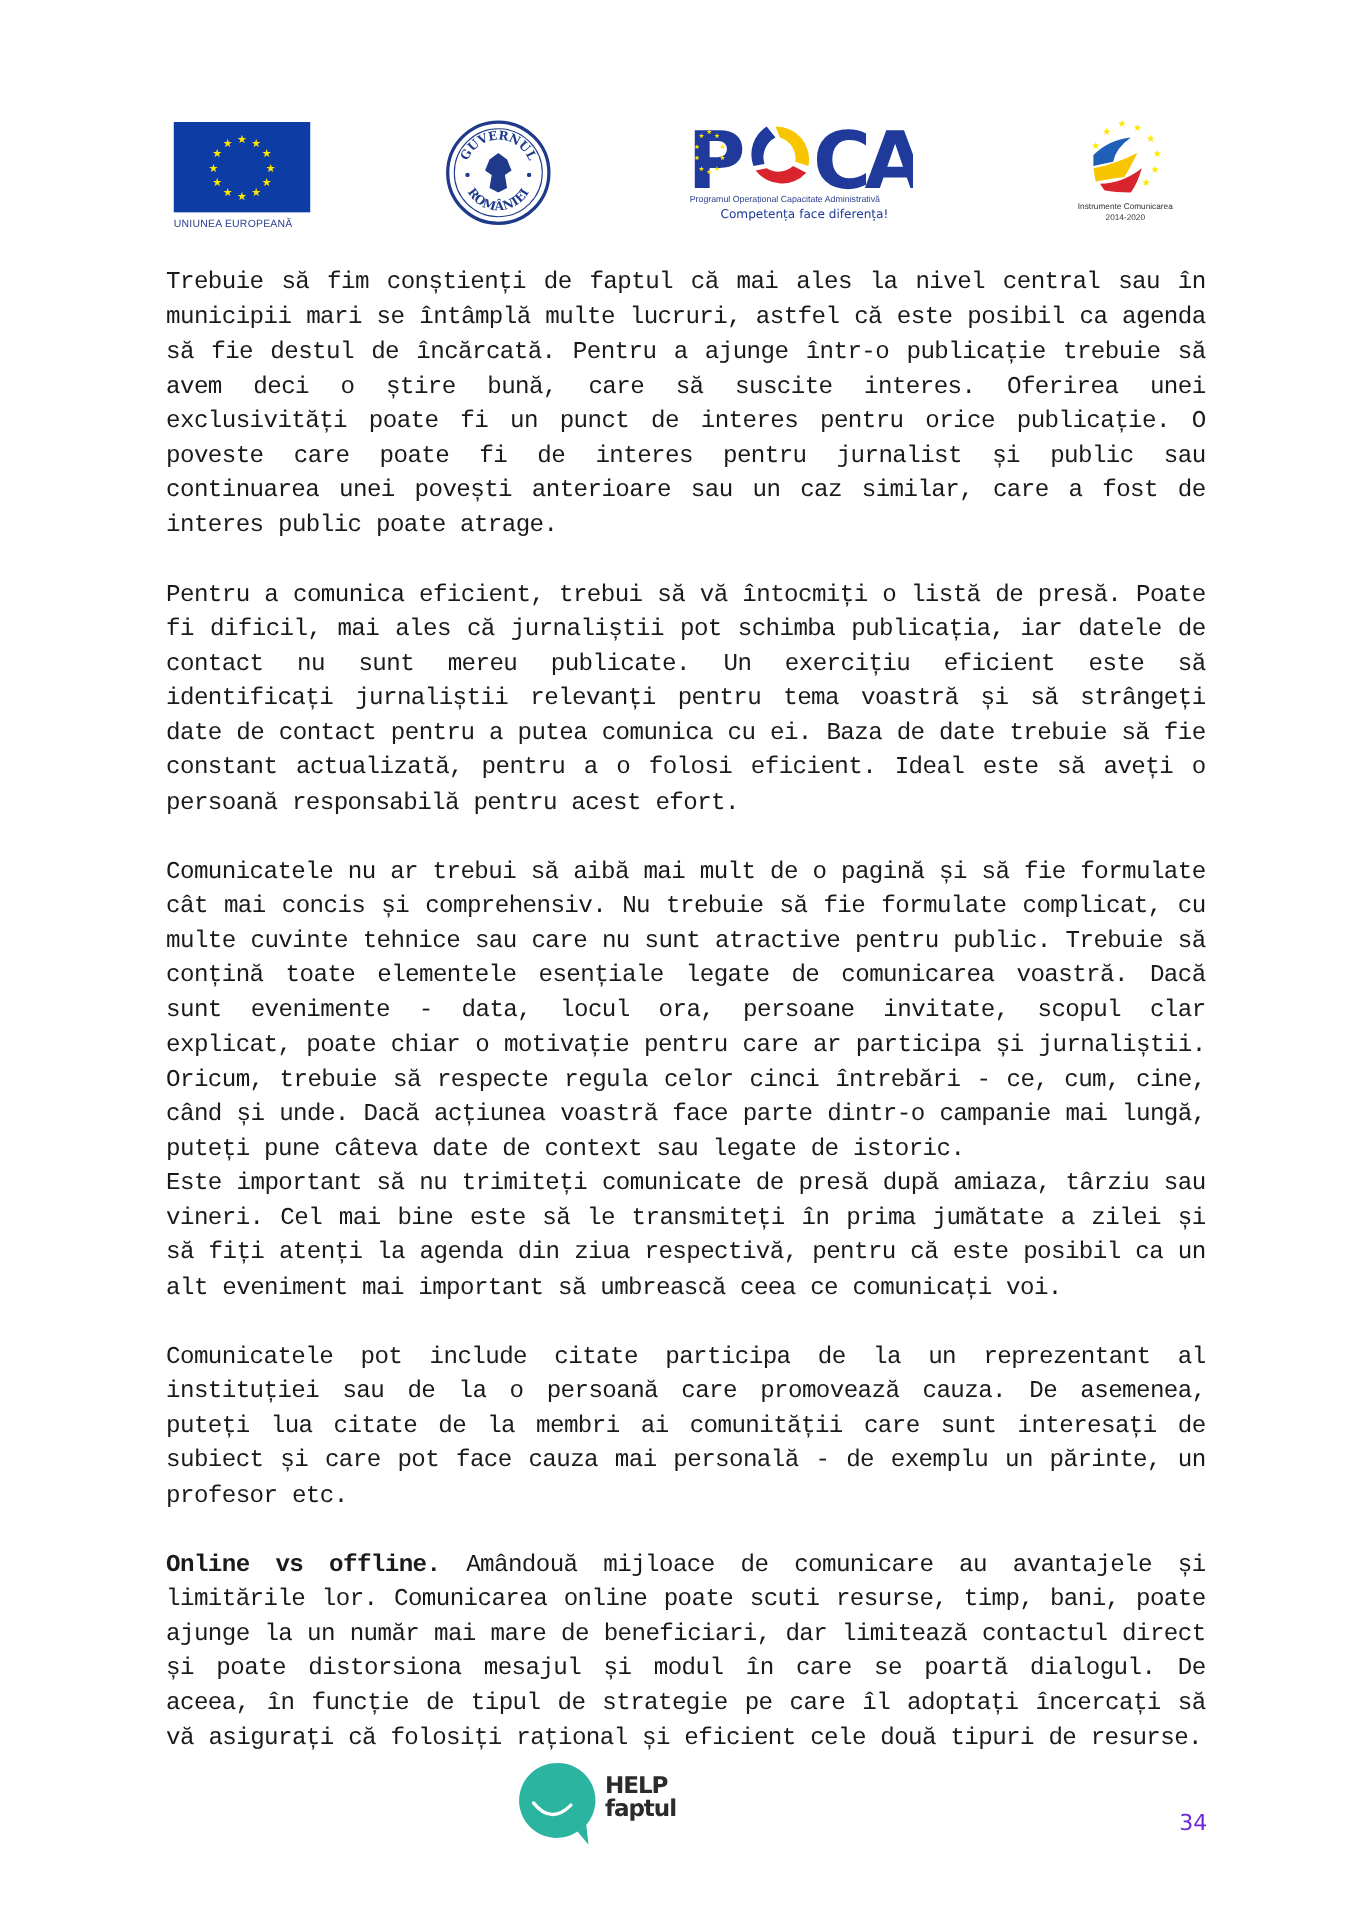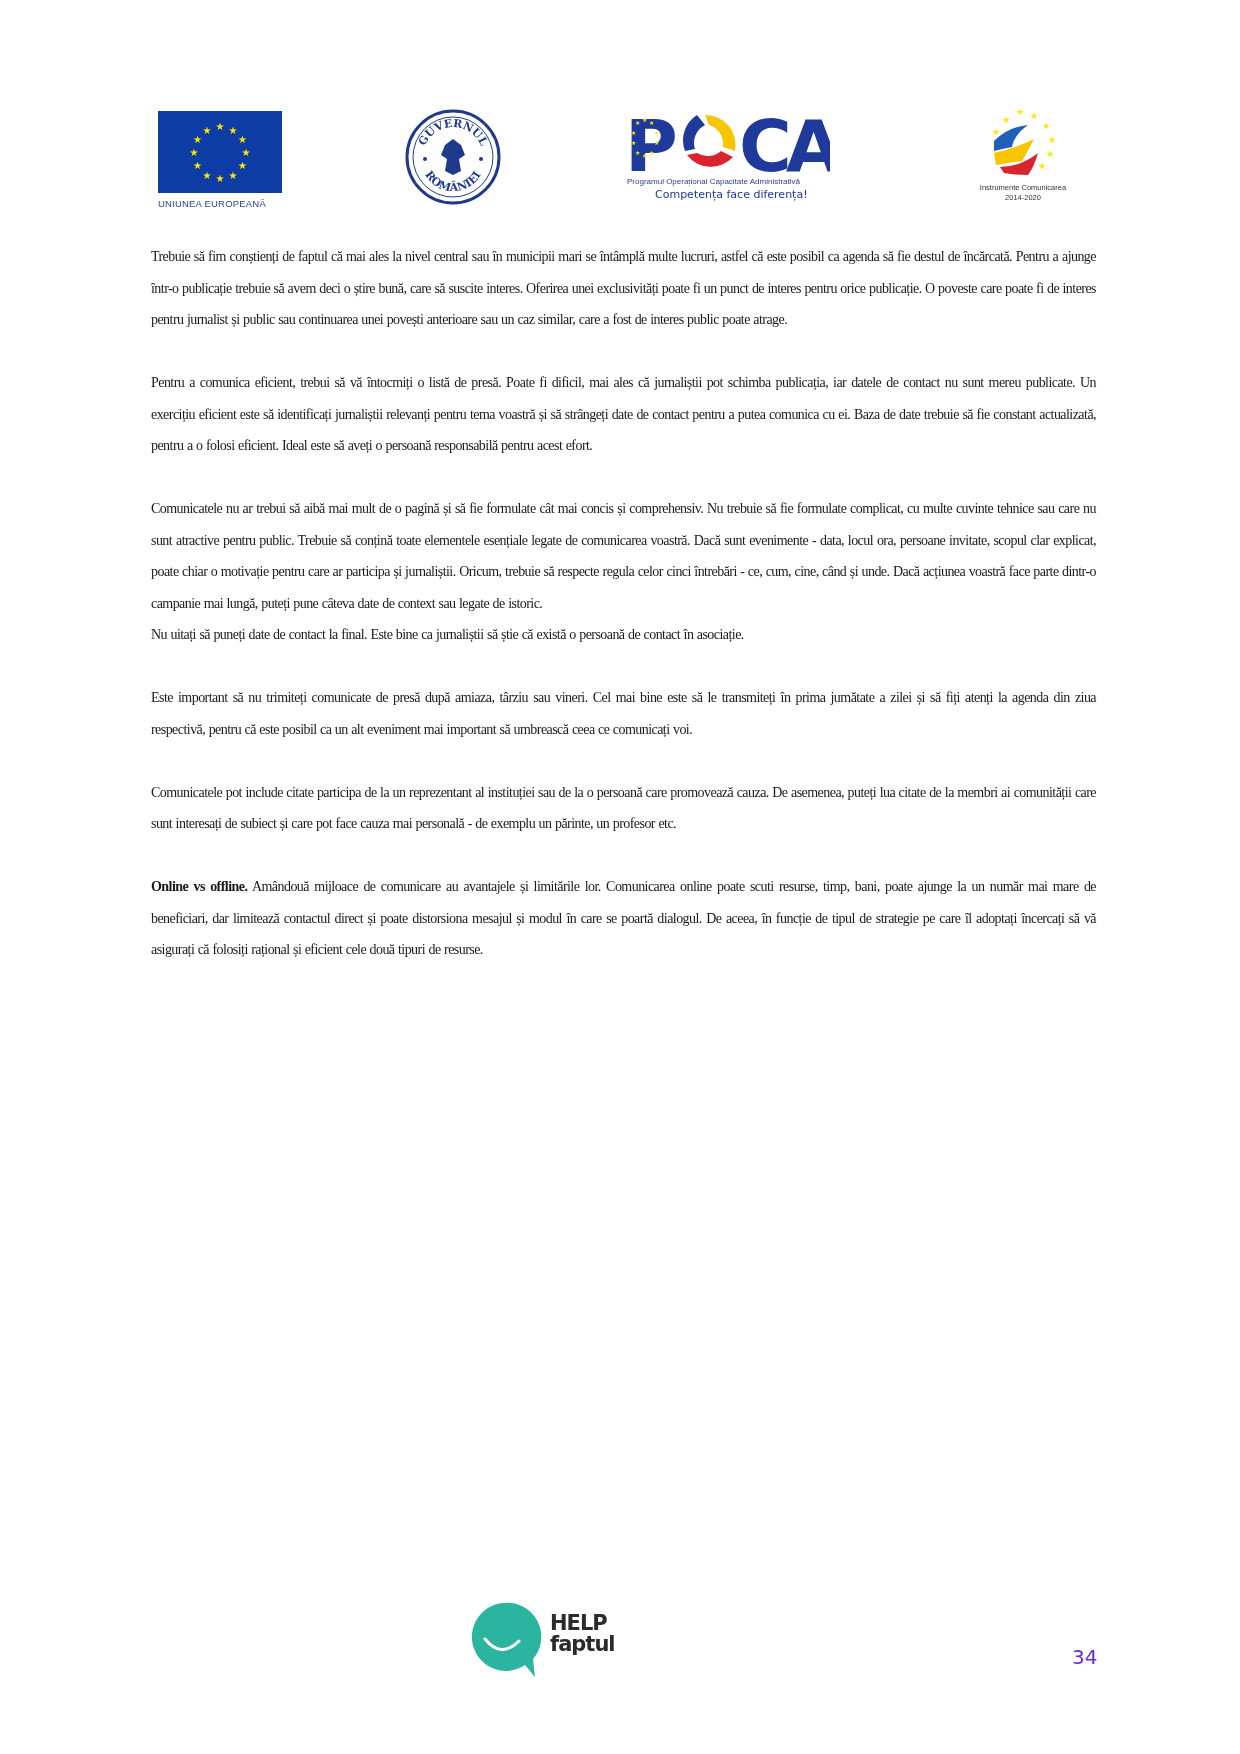--- a/index.html
+++ b/index.html
@@ -16,22 +16,22 @@
   .poca { left: 625px; top: 16px; width: 230px; height: 100px; }
   .poca-sub { position: absolute; left: 2px; top: 66px; font-family: "Liberation Sans", sans-serif;
               font-size: 8px; color: #2a3f8f; white-space: nowrap; }
   .poca-tag { position: absolute; left: 30px; top: 77px; font-family: "DejaVu Sans", sans-serif;
               font-size: 11px; color: #1f3a9a; white-space: nowrap; }
   .is { left: 968px; top: 10px; width: 110px; height: 100px; }
   .is-caption { position: absolute; top: 78px; left: 0; width: 110px; text-align: center;
                 font-family: "Liberation Sans", sans-serif; font-size: 7.5px; color: #333; line-height: 10px; }
 
   .content { position: absolute; left: 151px; top: 241px; width: 945px; }
-  .para { font-size: 14px; line-height: 31.5px; text-align: justify; margin: 0 0 31.5px 0;
-          font-family: Liberation Serif, serif; letter-spacing: -0.55px; word-spacing: 0.5px; }
+  .para { font-size: 22px; line-height: 31.5px; text-align: justify; margin: 0 0 31.5px 0;
+          font-family: Liberation Mono, monospace; letter-spacing: -0.55px; word-spacing: 0.5px; }
   .para.tight { margin-bottom: 0; }
   .bold { font-weight: bold; }
 
   .footer-logo { position: absolute; left: 465px; top: 1599px; width: 170px; height: 82px; }
   .ha-text { position: absolute; left: 85px; top: 14px; font-family: "DejaVu Sans", sans-serif;
              font-weight: bold; color: #2b2b2b; font-size: 21px; line-height: 21px; letter-spacing: -1px; }
   .page-num { position: absolute; left: 1072px; top: 1645px; font-size: 20px; color: #6d28d9;
               font-family: "DejaVu Sans", sans-serif; }
 </style>
 </head>
@@ -126,21 +126,20 @@
       <div>Instrumente Comunicarea</div>
       <div>2014-2020</div>
     </div>
   </div>
 </div>
 
 <div class="content">
   <p class="para">Trebuie să fim conștienți de faptul că mai ales la nivel central sau în municipii mari se întâmplă multe lucruri, astfel că  este posibil ca agenda să fie destul de încărcată. Pentru a ajunge într-o publicație trebuie să avem deci o știre bună, care să suscite interes. Oferirea unei exclusivități poate fi un punct de interes pentru orice publicație. O poveste care poate fi de interes pentru jurnalist și public sau continuarea unei povești anterioare sau un caz similar, care a fost de interes public poate atrage.</p>
   <p class="para">Pentru a comunica eficient, trebui să vă întocmiți o listă de presă. Poate fi dificil, mai ales că jurnaliștii pot schimba publicația, iar datele de contact nu sunt mereu publicate. Un exercițiu eficient este să identificați jurnaliștii relevanți pentru tema voastră și să strângeți date de contact pentru a putea comunica cu ei. Baza de date trebuie să fie constant actualizată, pentru a o folosi eficient. Ideal este să aveți o persoană responsabilă pentru acest efort.</p>
   <p class="para tight">Comunicatele nu ar trebui să aibă mai mult de o pagină și să fie formulate cât mai concis și comprehensiv. Nu trebuie să fie formulate complicat, cu multe cuvinte tehnice sau care nu sunt atractive pentru public. Trebuie să conțină toate elementele esențiale legate de comunicarea voastră. Dacă sunt evenimente - data, locul ora, persoane invitate, scopul clar explicat, poate chiar o motivație pentru care ar participa și jurnaliștii. Oricum, trebuie să respecte regula celor cinci întrebări - ce, cum, cine, când și unde. Dacă acțiunea voastră face parte dintr-o campanie mai lungă, puteți pune câteva date de context sau legate de istoric.</p>
-  <p class="para">Nu uitați să puneți date de contact la final. Este bine ca jurnaliștii să știe că există o persoană de contact în asociație.</p>
   <p class="para">Este important să nu trimiteți comunicate de presă după amiaza, târziu sau vineri. Cel mai bine este să le transmiteți în prima jumătate a zilei și să fiți atenți la agenda din ziua respectivă, pentru că este posibil ca un alt eveniment mai important să umbrească ceea ce comunicați voi.</p>
   <p class="para">Comunicatele pot include citate participa de la un reprezentant al instituției sau de la o persoană care promovează cauza. De asemenea, puteți lua citate de la membri ai comunității care sunt interesați de subiect și care pot face cauza mai personală - de exemplu un părinte, un profesor etc.</p>
   <p class="para"><span class="bold">Online vs offline.</span><span> Amândouă mijloace de comunicare au avantajele și limitările lor. Comunicarea online poate scuti resurse, timp, bani, poate ajunge la un număr mai mare de beneficiari, dar limitează contactul direct și poate distorsiona mesajul și modul în care se poartă dialogul. De aceea, în funcție de tipul de strategie pe care îl adoptați încercați să vă asigurați că folosiți rațional și eficient cele două tipuri de resurse.</span></p>
 </div>
 
 <div class="footer-logo">
   <svg width="82" height="82" viewBox="0 0 82 82">
     <path d="M38 4 A34 34 0 1 0 60 66 L70 78 L68 60 A34 34 0 0 0 38 4 Z" fill="#2bb5a0"></path>
     <path d="M20 40 Q36 60 54 42" stroke="#ffffff" stroke-width="3" fill="none" stroke-linecap="round"></path>
   </svg>

